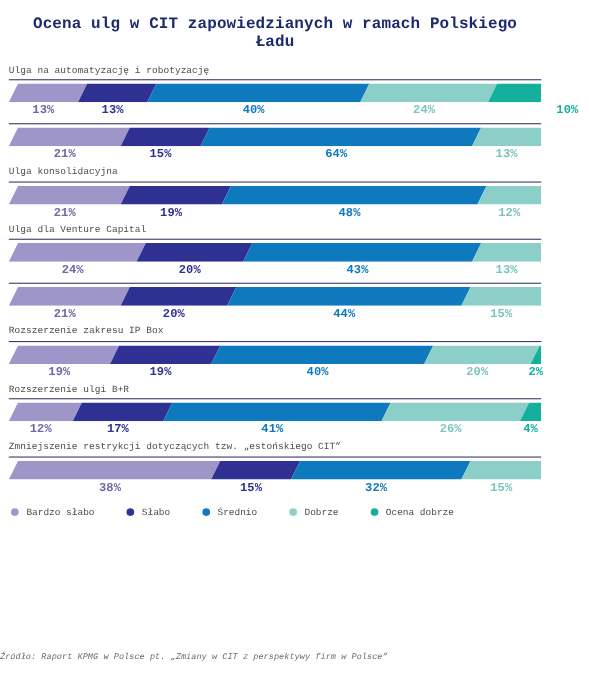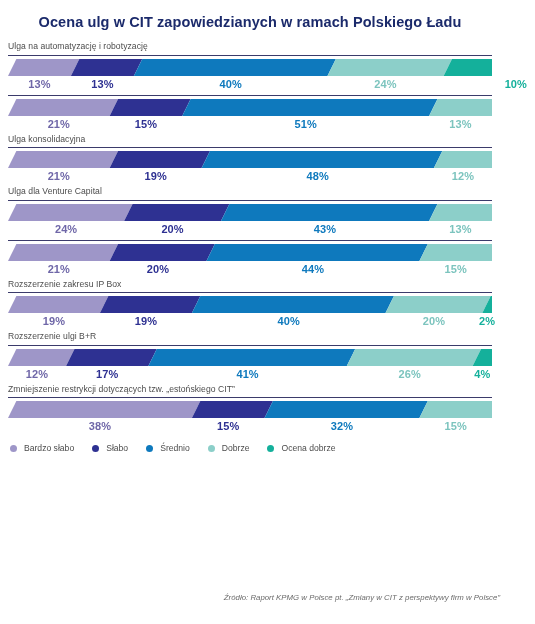--- a/index.html
+++ b/index.html
@@ -13,20 +13,21 @@
     height: 624px;
     font-family: "Liberation Sans", sans-serif;
     overflow: hidden;
     position: relative;
   }
   #page {
     width: 500px;
     height: 624px;
     position: relative;
     background: #ffffff;
+    font-family: Liberation Mono, monospace;
   }
   
   .chart-title {
     font-size: 14.5px;
     font-weight: bold;
     color: #1b2a6b;
     text-align: center;
     letter-spacing: 0.1px;
     padding: 14px 18px 0 18px;
     line-height: 1.2;
@@ -74,21 +75,21 @@
     font-weight: bold;
     transform: translateX(-50%);
     white-space: nowrap;
     letter-spacing: 0.1px;
   }
   
   .legend {
     display: flex;
     align-items: flex-start;
     padding: 6px 8px 0 10px;
-    gap: 1px;
+    gap: 12px;
   }
   .legend-item {
     display: flex;
     align-items: center;
     margin-right: 17px;
   }
   .legend-dot {
     width: 7px;
     height: 7px;
     border-radius: 50%;
@@ -100,21 +101,21 @@
     font-size: 8.6px;
     color: #4c4c4c;
     white-space: nowrap;
   }
   
   .source {
     position: absolute;
     left: 0;
     right: 0;
     bottom: 22px;
-    text-align: right;
+    text-align: left;
     font-size: 7.8px;
     font-style: italic;
     color: #6a6a6a;
     letter-spacing: 0.02px;
   }
 </style>
 </head>
 <body>
 
 <div id="page">
@@ -148,21 +149,21 @@
           <svg class="bar-svg" viewBox="0 0 519 17" preserveAspectRatio="none">
             <polygon points="9,0 117.99,0 108.99,17 0,17" fill="#9e96c8"></polygon>
             <polygon points="117.99,0 195.84,0 186.84,17 108.99,17" fill="#2e3192"></polygon>
             <polygon points="195.84,0 460.53,0 451.53,17 186.84,17" fill="#0e79bd"></polygon>
             <polygon points="460.53,0 519,0 519,17 451.53,17" fill="#8ccfc9"></polygon>
           </svg>
         </div>
         <div class="labels-row">
           <span class="seg-label" style="left: 10.5%; color: rgb(111, 103, 168);">21%</span>
           <span class="seg-label" style="left: 28.5%; color: rgb(46, 49, 146);">15%</span>
-          <span class="seg-label" style="left: 61.5%; color: rgb(14, 121, 189);">51%</span>
+          <span class="seg-label" style="left: 61.5%; color: rgb(14, 121, 189);">64%</span>
           <span class="seg-label" style="left: 93.5%; color: rgb(124, 196, 190);">13%</span>
         </div>
       </div>
       <div class="bar-group">
         <div class="cat-label">Ulga konsolidacyjna</div>
         <div class="cat-rule"></div>
         <div class="bar-row">
           <svg class="bar-svg" viewBox="0 0 519 17" preserveAspectRatio="none">
             <polygon points="9,0 117.99,0 108.99,17 0,17" fill="#9e96c8"></polygon>
             <polygon points="117.99,0 216.60000000000002,0 207.60000000000002,17 108.99,17" fill="#2e3192"></polygon>

